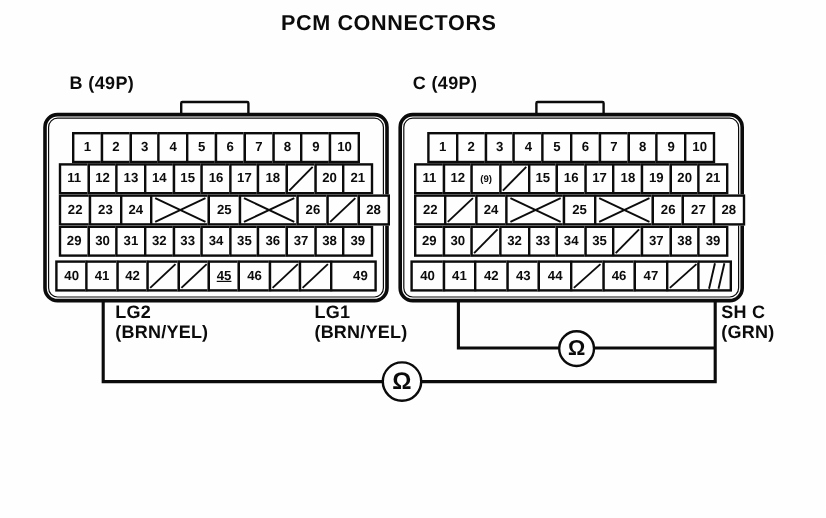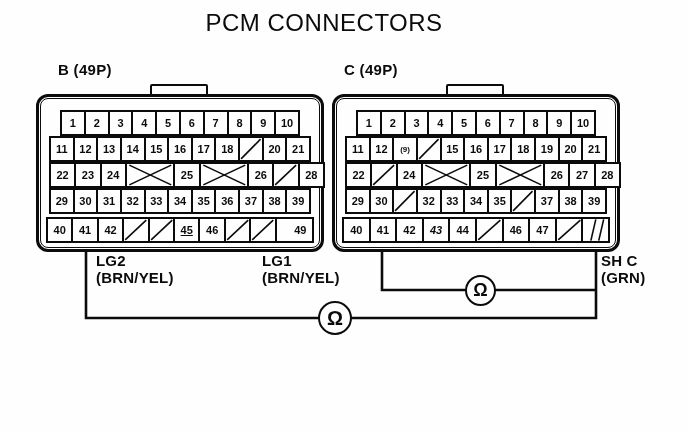--- a/index.html
+++ b/index.html
@@ -7,21 +7,21 @@
   .page {
     position: relative;
     width: 688px; height: 432px;
     background: #fefefe;
     font-family: "Liberation Sans", "DejaVu Sans", sans-serif;
     color: #0b0b0b;
     overflow: hidden;
   }
   .title {
     position: absolute; top: 9px; left: 0; right: 40px;
-    text-align: center; font-size: 24px; font-weight: normal; letter-spacing: .5px;
+    text-align: center; font-size: 18px; font-weight: bold; letter-spacing: .5px;
   }
   .conn-label { position: absolute; font-size: 15px; font-weight: bold; letter-spacing: .3px; }
   #label-b { left: 58px; top: 61px; }
   #label-c { left: 344px; top: 61px; }
 
   .connector { position: absolute; width: 288px; height: 168px; }
   #conn-b { left: 36px; top: 84px; }
   #conn-c { left: 332px; top: 84px; }
 
   .tab {
@@ -423,21 +423,21 @@
     <div class="pin-row row5">
         <div class="cell" style="flex-grow: 1;">
           <span>40</span>
         </div>
         <div class="cell" style="flex-grow: 1;">
           <span>41</span>
         </div>
         <div class="cell" style="flex-grow: 1;">
           <span>42</span>
         </div>
-        <div class="cell" style="flex-grow: 1; font-style: italic;">
+        <div class="cell" style="flex-grow: 1;">
           <span>43</span>
         </div>
         <div class="cell" style="flex-grow: 1;">
           <span>44</span>
         </div>
         <div class="cell slash" style="flex-grow: 1;">
           <svg viewBox="0 0 10 10" preserveAspectRatio="none" class="mark">
             <line x1="0.5" y1="9.5" x2="9.5" y2="0.5" vector-effect="non-scaling-stroke"></line>
           </svg>
         </div>

